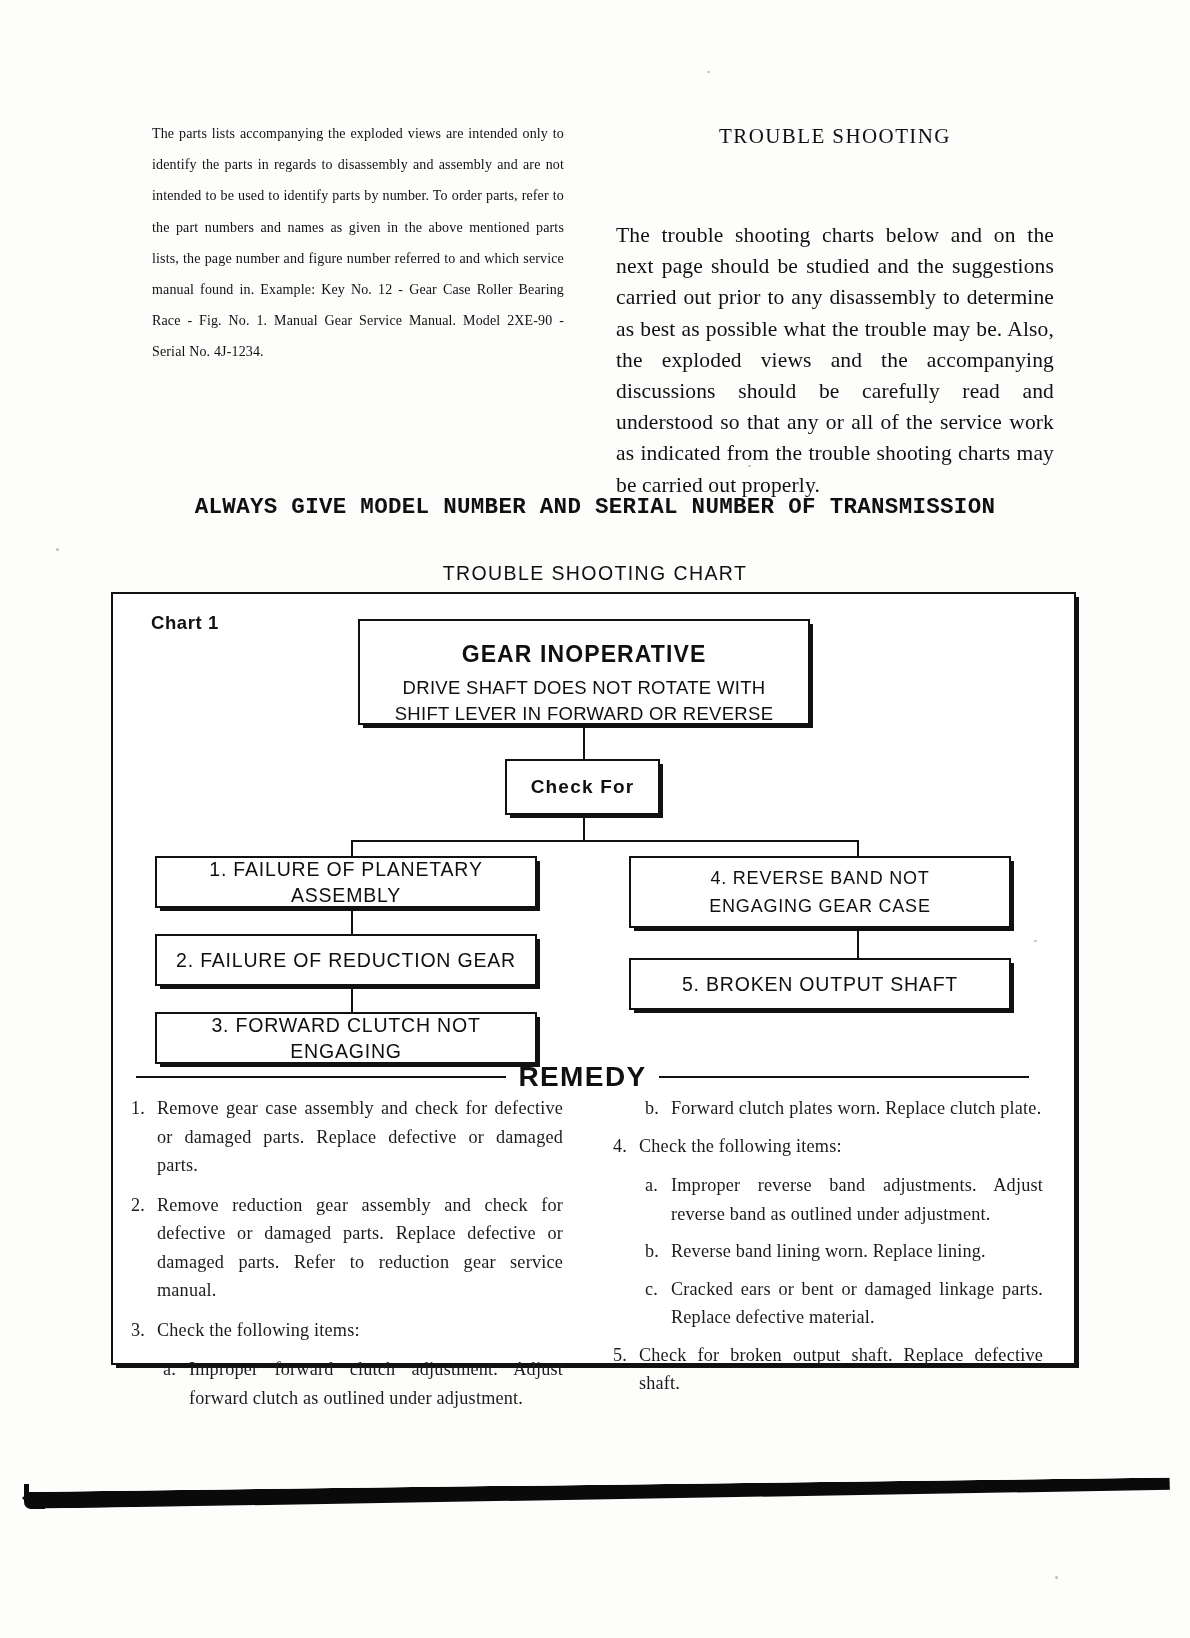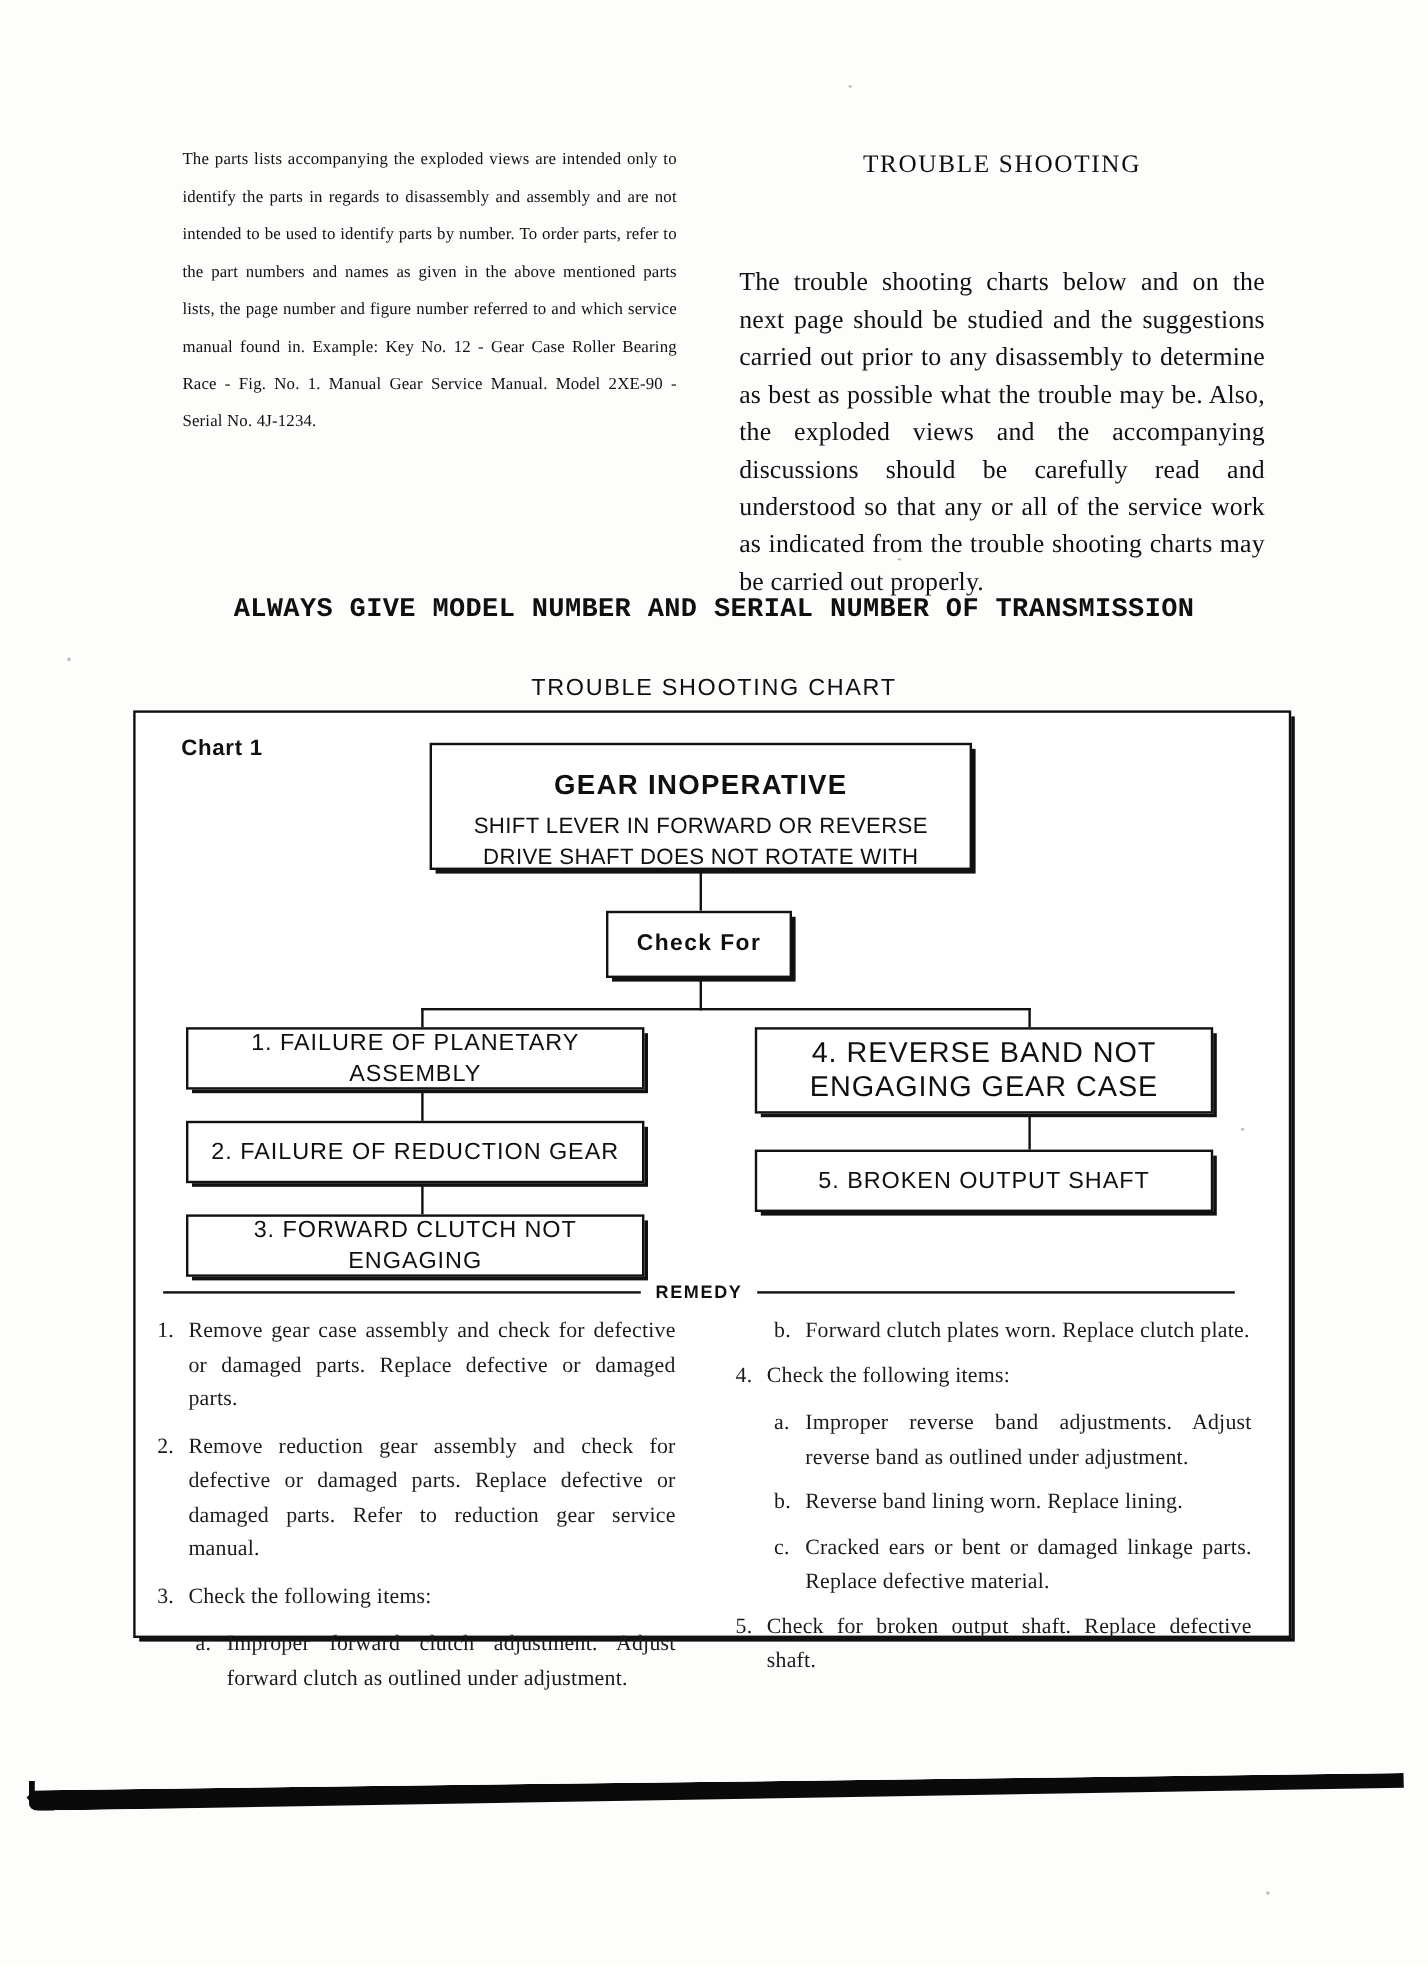--- a/index.html
+++ b/index.html
@@ -131,21 +131,21 @@
     font-size: 18.5px;
     line-height: 26px;
     letter-spacing: 0.3px;
   }
   .fbox .lab {
     font-size: 19.5px;
     line-height: 26px;
     letter-spacing: 0.8px;
   }
   .fbox .lab2 {
-    font-size: 24px;
+    font-size: 18px;
     line-height: 28px;
     letter-spacing: 0.8px;
   }
   .fbox .chk {
     font-family: "Liberation Sans", sans-serif;
     font-weight: bold;
     font-size: 19px;
     letter-spacing: 1.2px;
   }
 
@@ -170,21 +170,21 @@
   .remedy-rule {
     height: 2px;
     background: #111;
     flex: 1 1 auto;
   }
   .remedy-rule.left  { margin-left: 23px; }
   .remedy-rule.right { margin-right: 23px; }
   .remedy-word {
     font-family: "Liberation Sans", sans-serif;
     font-weight: bold;
-    font-size: 15px;
+    font-size: 28px;
     letter-spacing: 1.4px;
     padding: 0 12px;
     white-space: nowrap;
   }
 
   
   .rem-col {
     position: absolute;
     top: 500px;
     font-family: "Liberation Serif", serif;
@@ -262,22 +262,22 @@
   </div>
 
   <div class="chart-title">TROUBLE SHOOTING CHART</div>
 
   <div class="chart-frame">
 
     <div class="chart-label">Chart 1</div>
 
     <div class="fbox" style="left:245px; top:25px; width:452px; height:106px;">
       <div class="hd">GEAR INOPERATIVE</div>
+      <div class="sub">DRIVE SHAFT DOES NOT ROTATE WITH</div>
       <div class="sub">SHIFT LEVER IN FORWARD OR REVERSE</div>
-      <div class="sub">DRIVE SHAFT DOES NOT ROTATE WITH</div>
     </div>
 
     <div class="ln" style="left:470px; top:131px; width:2.4px; height:34px;"></div>
 
     <div class="fbox" style="left:392px; top:165px; width:155px; height:56px;">
       <div class="chk">Check For</div>
     </div>
 
     <div class="ln" style="left:470px; top:221px; width:2.4px; height:27px;"></div>
 

